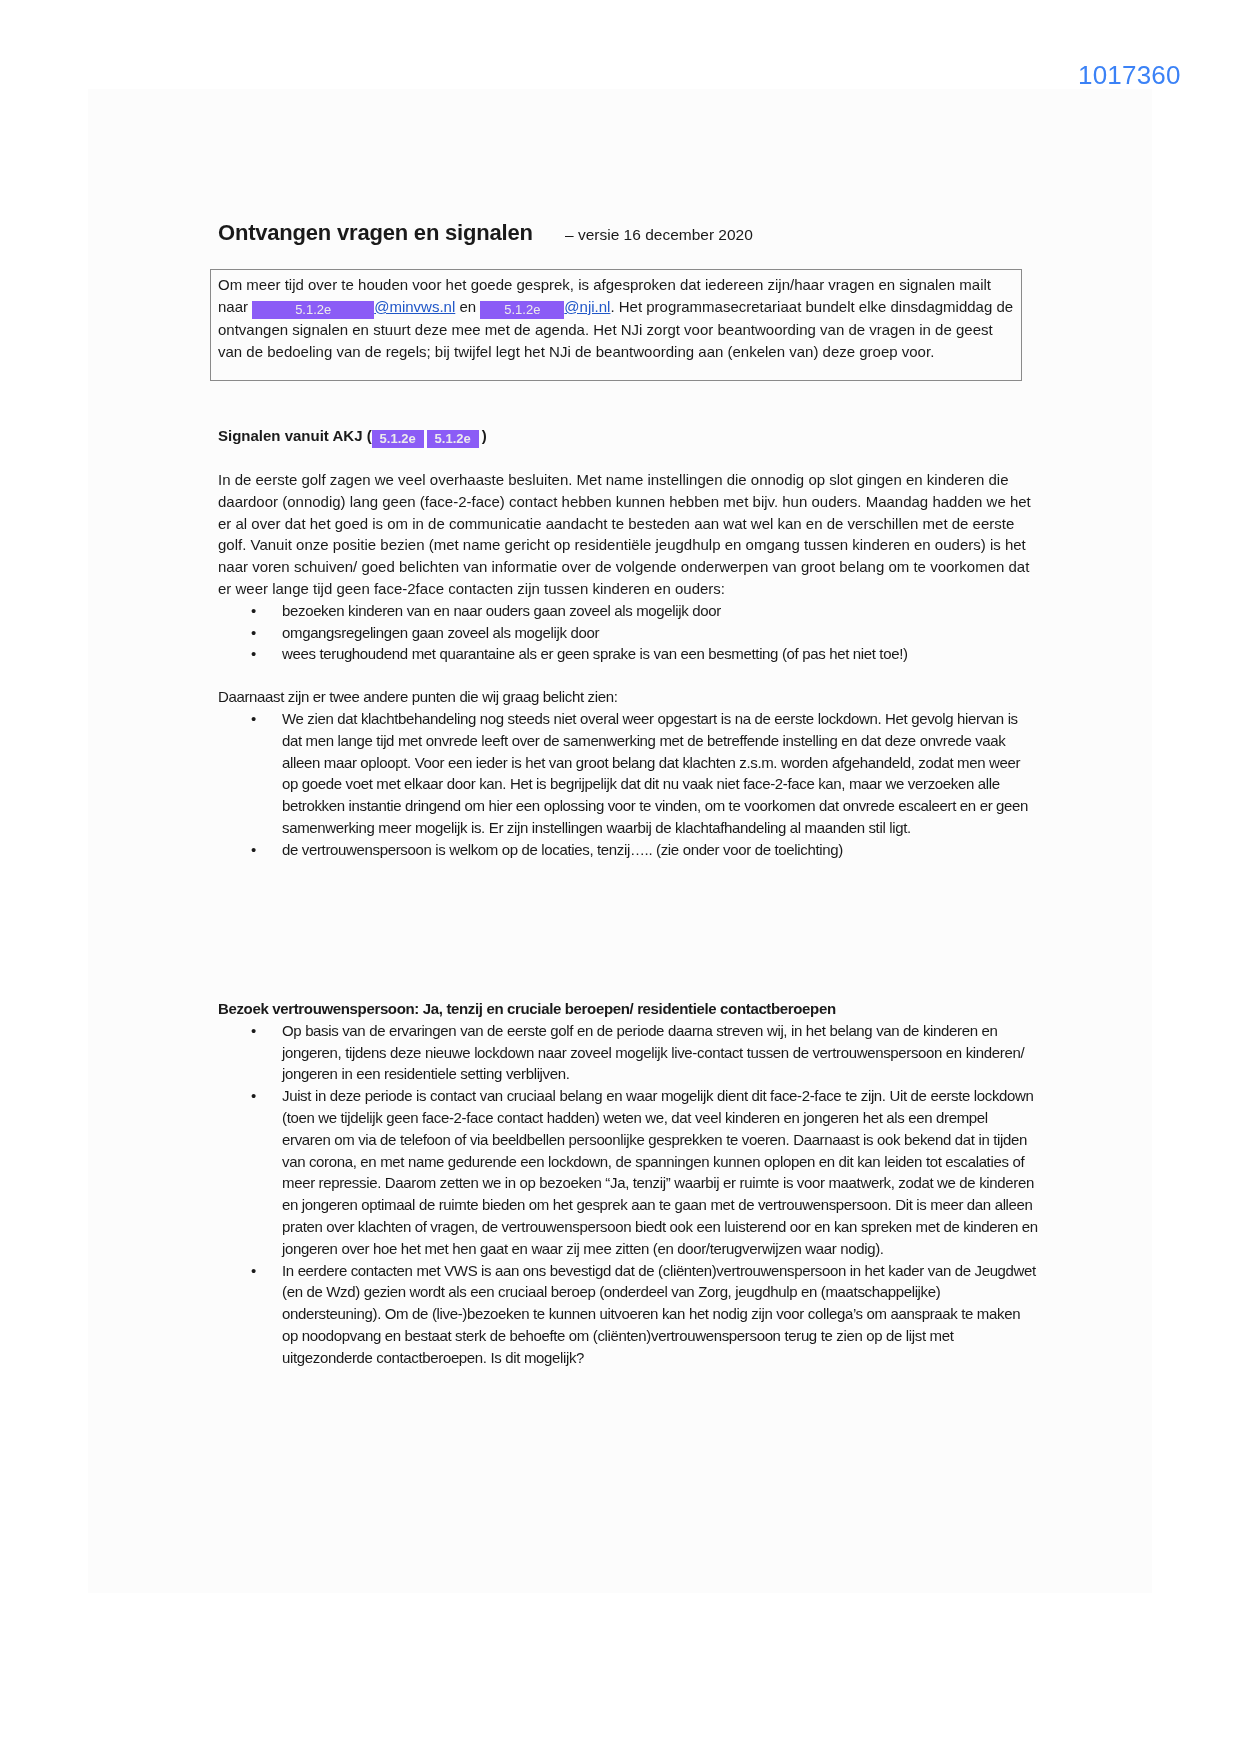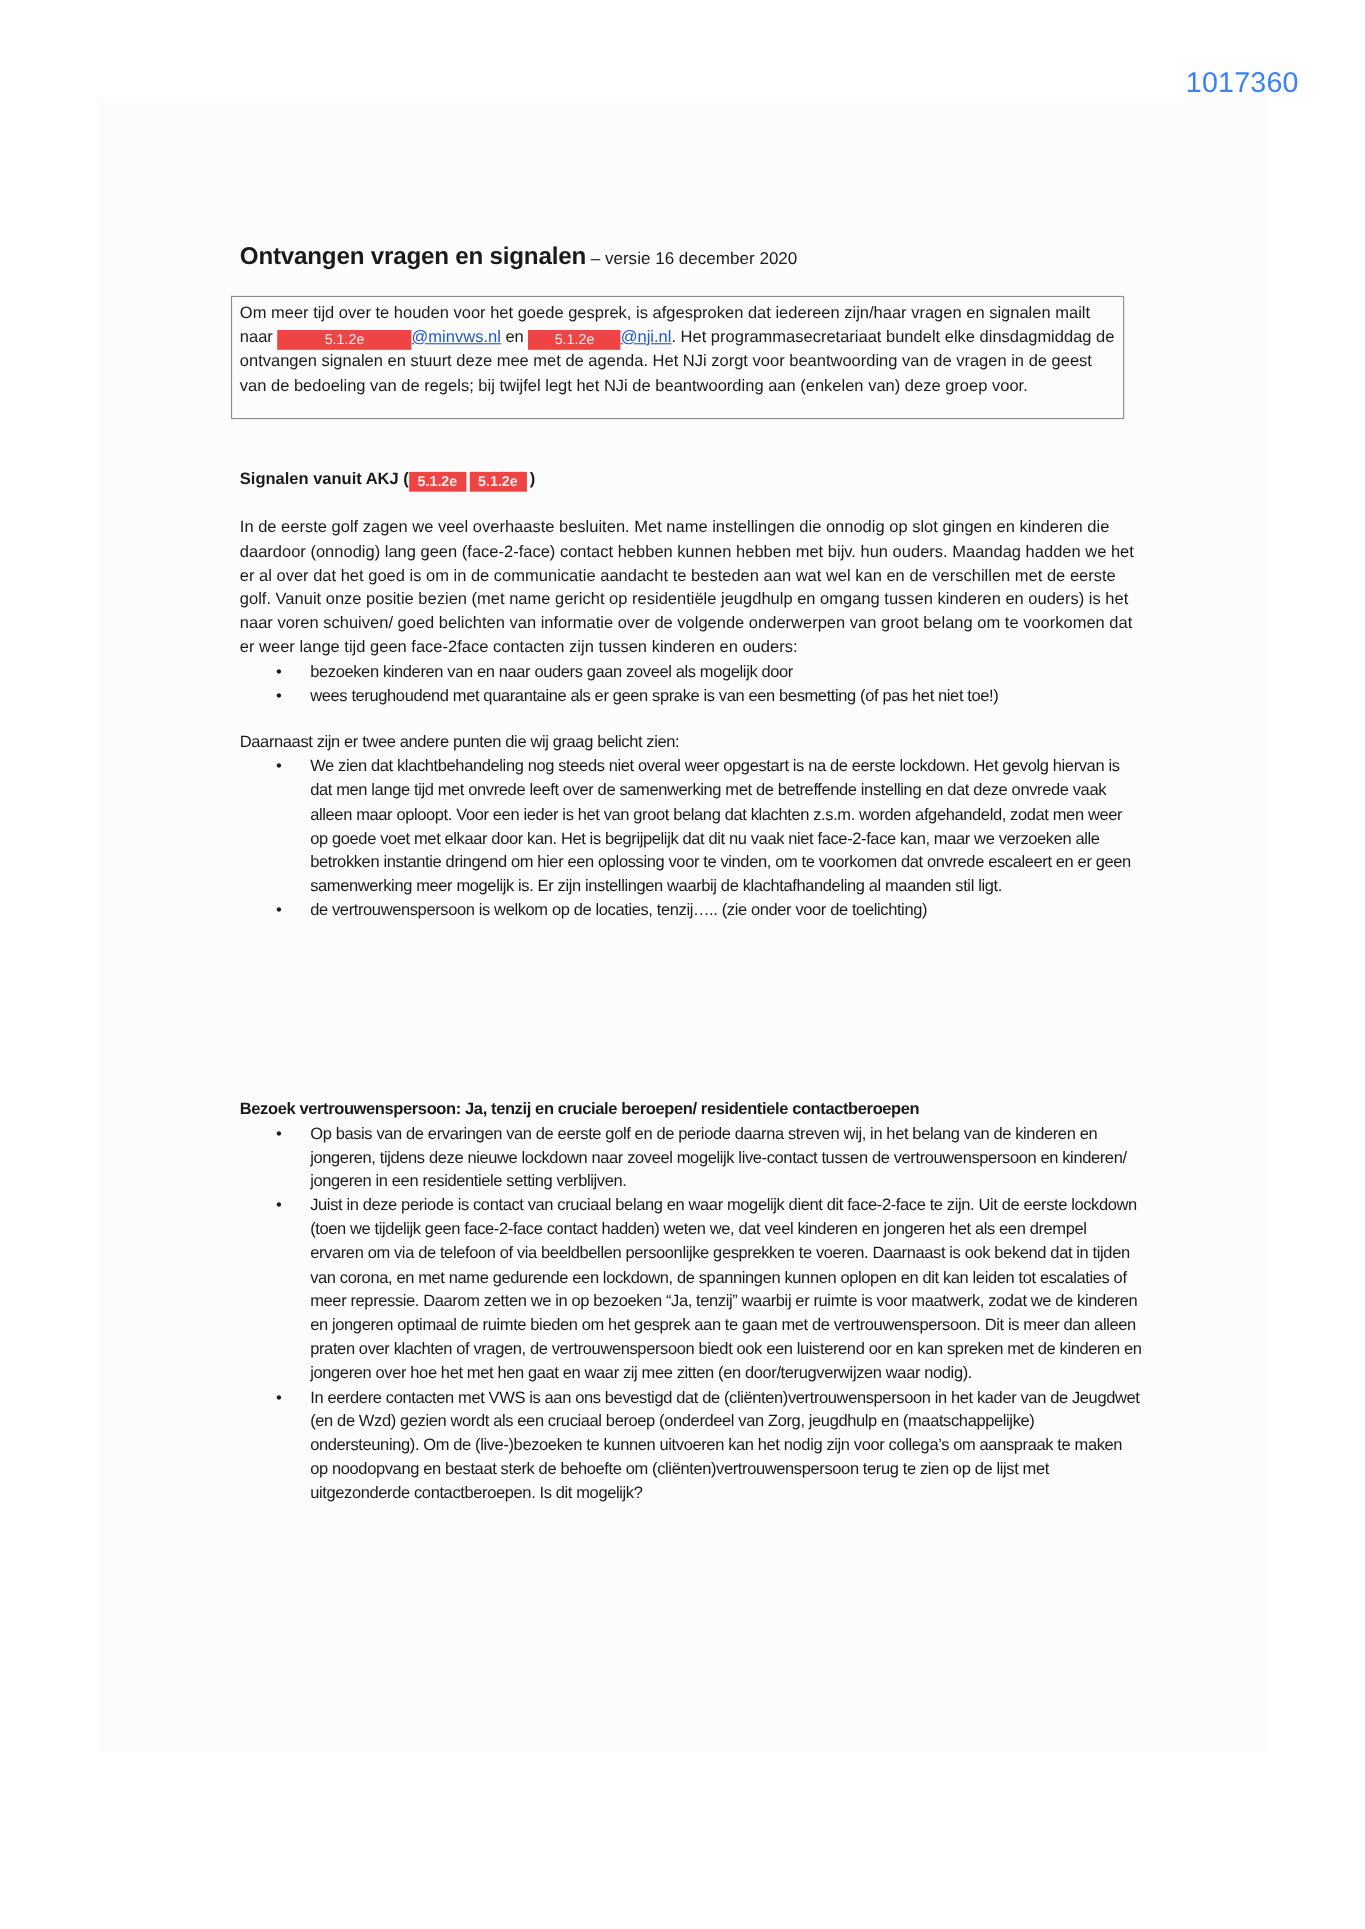--- a/index.html
+++ b/index.html
@@ -5,24 +5,24 @@
     html, body { margin: 0; padding: 0; background: #ffffff; }
     body { width: 1241px; height: 1754px; position: relative; overflow: hidden;
            font-family: "Liberation Sans", sans-serif; color: #111; }
     .doc-id { position: absolute; left: 1078px; top: 60px; font-size: 26px;
               font-family: "Liberation Sans", sans-serif; color: #3b82f6; letter-spacing: 0.2px; }
     .scan { position: absolute; left: 88px; top: 89px; width: 1064px; height: 1504px; background: #fcfcfc; }
     .page { position: absolute; left: 218px; top: 0; width: 820px;
             font-family: "Liberation Sans", sans-serif; font-size: 15px; line-height: 21.8px; color: #1a1a1a; }
     .title { position: absolute; top: 222px; left: 0; white-space: nowrap; }
     .title .main { font-weight: bold; font-size: 22px; letter-spacing: -0.2px; text-align: center; }
-    .title .sub { font-size: 15.5px; }
+    .title .sub { font-size: 15.5px; padding-left: 28px; }
     .infobox { position: absolute; left: -8px; top: 269px; width: 812px; height: 112px;
                border: 1px solid #8a8a8a; box-sizing: border-box; padding: 4px 7px; }
-    .redact { display: inline-block; background: #ef4444; color: #ececec;
+    .redact { display: inline-block; background: #8b5cf6; color: #ececec;
               font-family: "Liberation Sans", sans-serif; font-size: 13px; line-height: 17px;
               height: 18px; vertical-align: -2px; text-align: center; }
     .redact.wide { width: 122px; }
     .redact.mid  { width: 84px; }
     .redact.small{ width: 52px; margin-right: 3px; }
     a.link { color: #1f56c8; text-decoration: underline; }
     .section { position: absolute; left: 0; width: 820px; }
     .h { font-weight: bold; }
     p { margin: 0; }
     ul { margin: 0; padding: 0 0 0 64px; list-style: none; }
@@ -48,20 +48,21 @@
   </div>
 
   <div class="section" style="top: 425px;">
     <p class="h"><span>Signalen vanuit AKJ (</span><span class="redact small">5.1.2e</span><span class="redact small">5.1.2e</span><span>)</span></p>
   </div>
 
   <div class="section" style="top: 469px;">
     <p>In de eerste golf zagen we veel overhaaste besluiten. Met name instellingen die onnodig op slot gingen en kinderen die daardoor (onnodig) lang geen (face-2-face) contact hebben kunnen hebben met bijv. hun ouders. Maandag hadden we het er al over dat het goed is om in de communicatie aandacht te besteden aan wat wel kan en de verschillen met de eerste golf. Vanuit onze positie bezien (met name gericht op residentiële jeugdhulp en omgang tussen kinderen en ouders) is het naar voren schuiven/ goed belichten van informatie over de volgende onderwerpen van groot belang om te voorkomen dat er weer lange tijd geen face-2face contacten zijn tussen kinderen en ouders:</p>
     <ul class="narrow">
       <li>bezoeken kinderen van en naar ouders gaan zoveel als mogelijk door</li>
+      <li>omgangsregelingen gaan zoveel als mogelijk door</li>
       <li>wees terughoudend met quarantaine als er geen sprake is van een besmetting (of pas het niet toe!)</li>
     </ul>
     <div class="gap"></div>
     <p class="narrow">Daarnaast zijn er twee andere punten die wij graag belicht zien:</p>
     <ul class="narrow">
       <li>
         <div>We zien dat klachtbehandeling nog steeds niet overal weer opgestart is na de eerste lockdown. Het gevolg hiervan is dat men lange tijd met onvrede leeft over de samenwerking met de betreffende instelling en dat deze onvrede vaak alleen maar oploopt. Voor een ieder is het van groot belang dat klachten z.s.m. worden afgehandeld, zodat men weer op goede voet met elkaar door kan. Het is begrijpelijk dat dit nu vaak niet face-2-face kan, maar we verzoeken alle betrokken instantie dringend om hier een oplossing voor te vinden, om te voorkomen dat onvrede escaleert en er geen samenwerking meer mogelijk is. Er zijn instellingen waarbij de klachtafhandeling al maanden stil ligt.</div>
       </li>
       <li>
         <div>de vertrouwenspersoon is welkom op de locaties, tenzij….. (zie onder voor de toelichting)</div>

